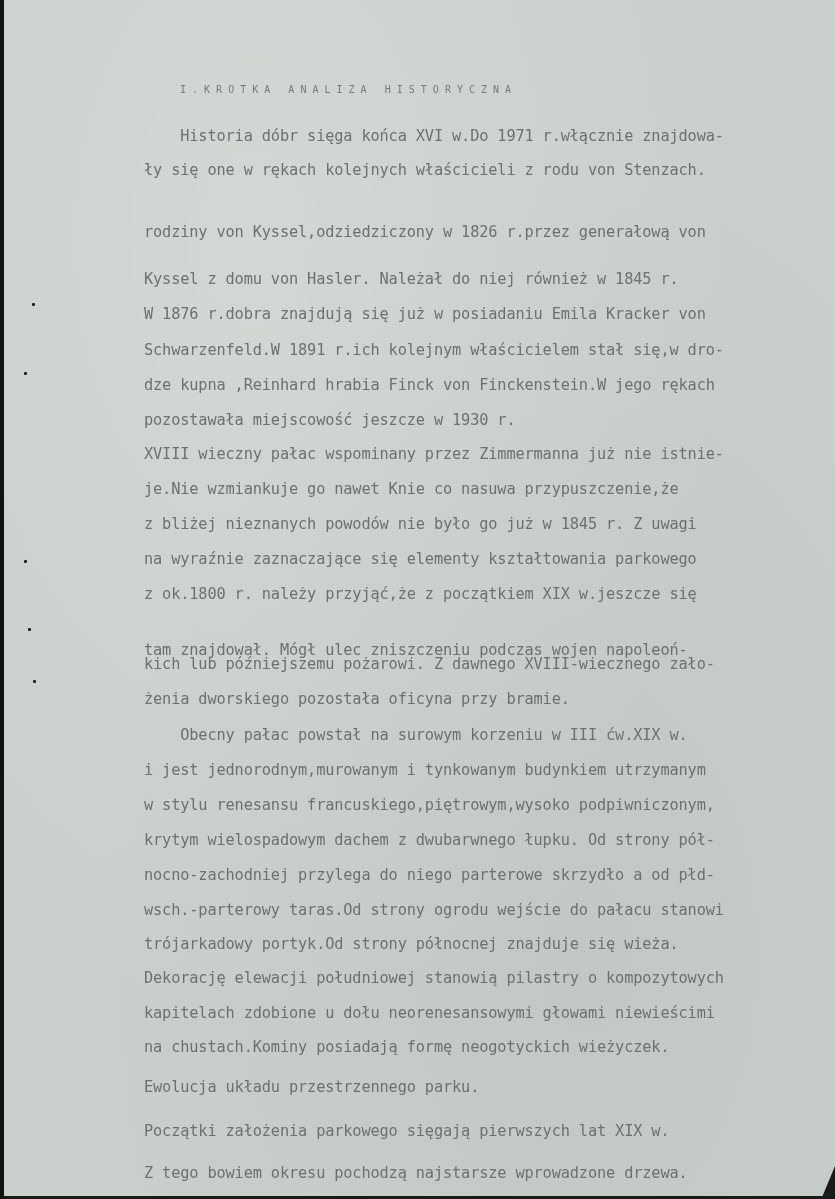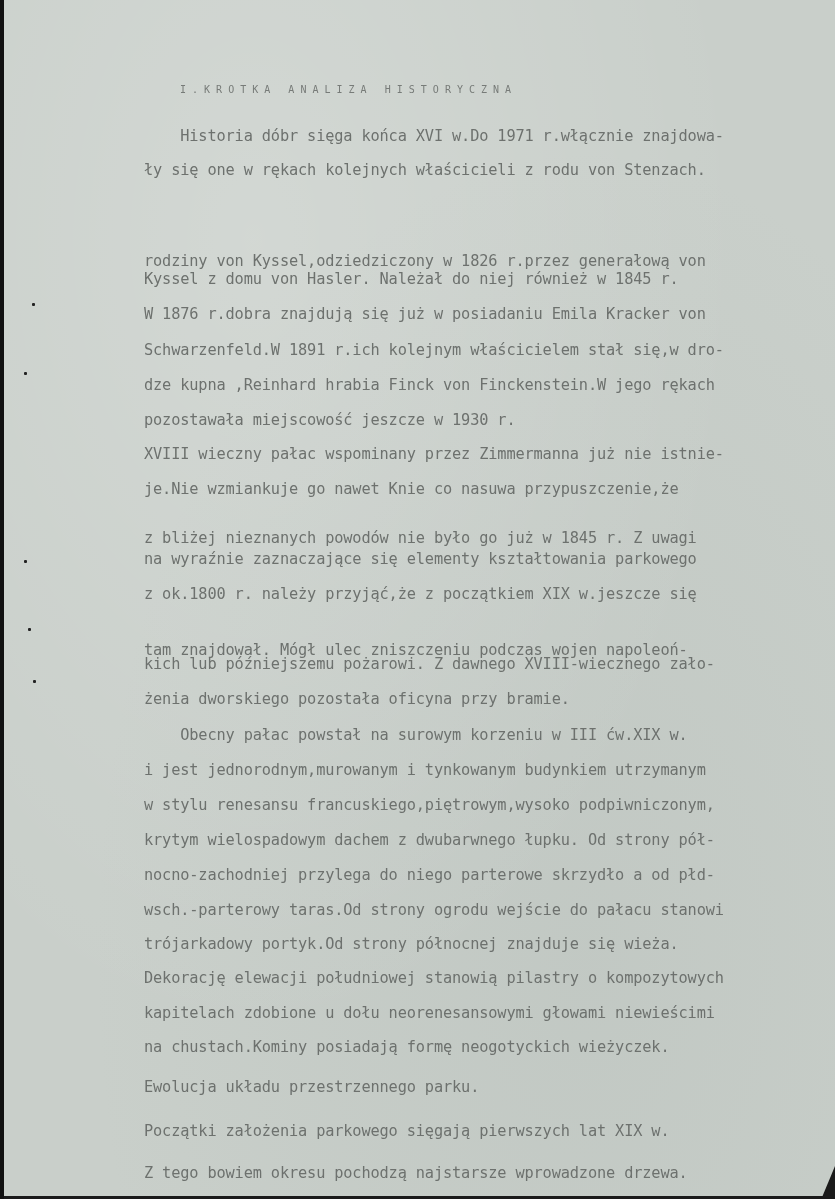--- a/index.html
+++ b/index.html
@@ -41,29 +41,29 @@
   <div class="mark" style="left:20px;top:372px"></div>
   <div class="mark" style="left:20px;top:560px"></div>
   <div class="mark" style="left:24px;top:628px"></div>
   <div class="mark" style="left:29px;top:680px"></div>
 
   <div class="text">
     <div class="title">I . K R O T K A   A N A L I Z A   H I S T O R Y C Z N A</div>
 
     <div class="line" style="top:126px">    Historia dóbr sięga końca XVI w.Do 1971 r.włącznie znajdowa-</div>
     <div class="line" style="top:160px">ły się one w rękach kolejnych właścicieli z rodu von Stenzach.</div>
-    <div class="line" style="top:251px">rodziny von Kyssel,odziedziczony w 1826 r.przez generałową von</div>
+    <div class="line" style="top:222px">rodziny von Kyssel,odziedziczony w 1826 r.przez generałową von</div>
     <div class="line" style="top:269px">Kyssel z domu von Hasler. Należał do niej również w 1845 r.</div>
     <div class="line" style="top:304px">W 1876 r.dobra znajdują się już w posiadaniu Emila Kracker von</div>
     <div class="line" style="top:340px">Schwarzenfeld.W 1891 r.ich kolejnym właścicielem stał się,w dro-</div>
     <div class="line" style="top:375px">dze kupna ,Reinhard hrabia Finck von Finckenstein.W jego rękach</div>
     <div class="line" style="top:410px">pozostawała miejscowość jeszcze w 1930 r.</div>
     <div class="line" style="top:444px">XVIII wieczny pałac wspominany przez Zimmermanna już nie istnie-</div>
     <div class="line" style="top:479px">je.Nie wzmiankuje go nawet Knie co nasuwa przypuszczenie,że</div>
-    <div class="line" style="top:528px">z bliżej nieznanych powodów nie było go już w 1845 r. Z uwagi</div>
+    <div class="line" style="top:514px">z bliżej nieznanych powodów nie było go już w 1845 r. Z uwagi</div>
     <div class="line" style="top:549px">na wyraźnie zaznaczające się elementy kształtowania parkowego</div>
     <div class="line" style="top:584px">z ok.1800 r. należy przyjąć,że z początkiem XIX w.jeszcze się</div>
     <div class="line" style="top:640px">tam znajdował. Mógł ulec zniszczeniu podczas wojen napoleoń-</div>
     <div class="line" style="top:654px">kich lub późniejszemu pożarowi. Z dawnego XVIII-wiecznego zało-</div>
     <div class="line" style="top:689px">żenia dworskiego pozostała oficyna przy bramie.</div>
     <div class="line" style="top:725px">    Obecny pałac powstał na surowym korzeniu w III ćw.XIX w.</div>
     <div class="line" style="top:760px">i jest jednorodnym,murowanym i tynkowanym budynkiem utrzymanym</div>
     <div class="line" style="top:795px">w stylu renesansu francuskiego,piętrowym,wysoko podpiwniczonym,</div>
     <div class="line" style="top:865px">nocno-zachodniej przylega do niego parterowe skrzydło a od płd-</div>
     <div class="line" style="top:830px">krytym wielospadowym dachem z dwubarwnego łupku. Od strony pół-</div>

